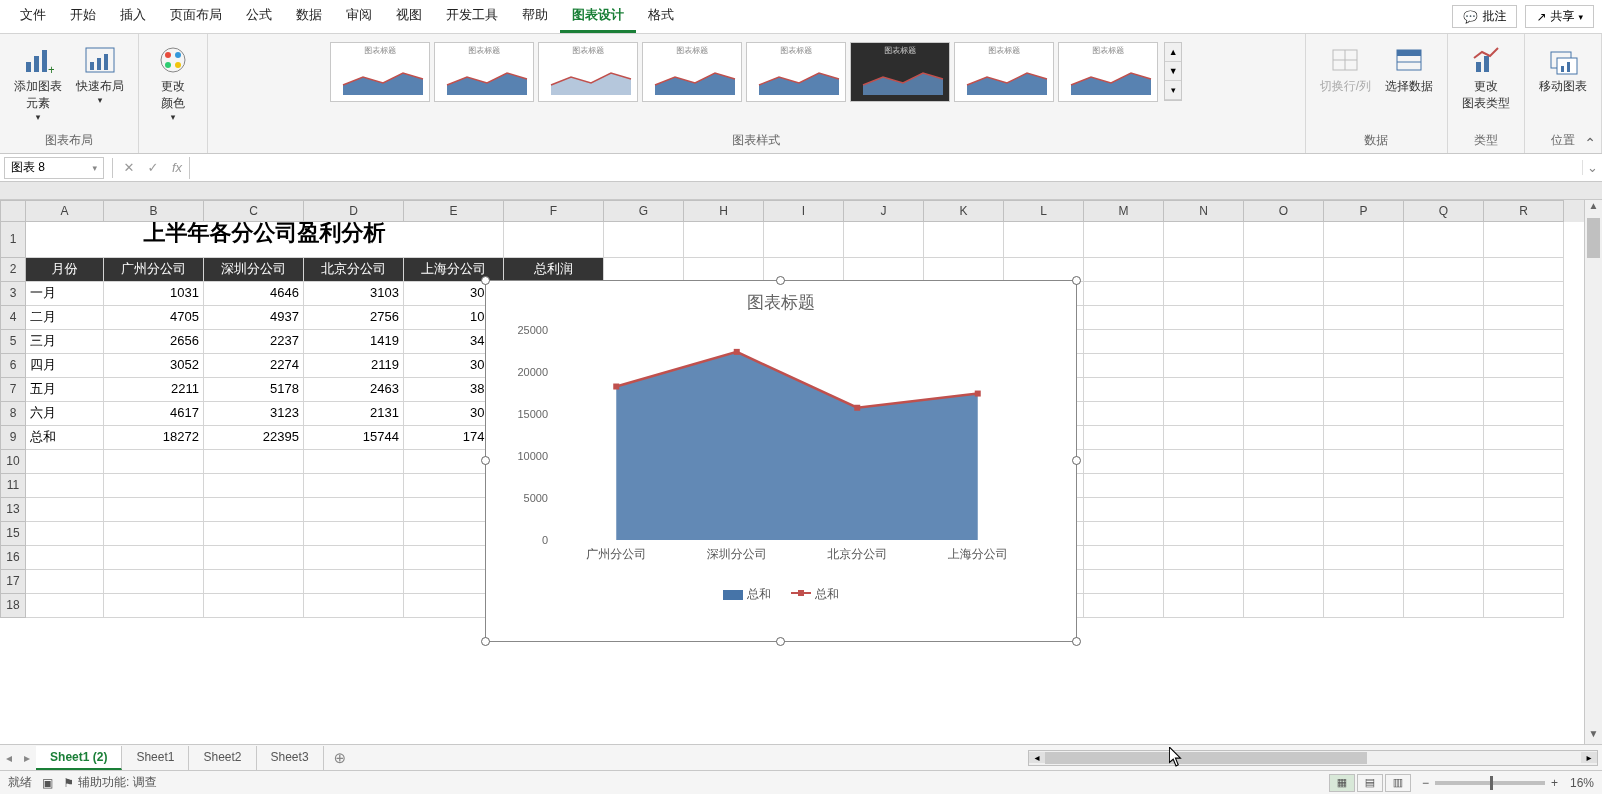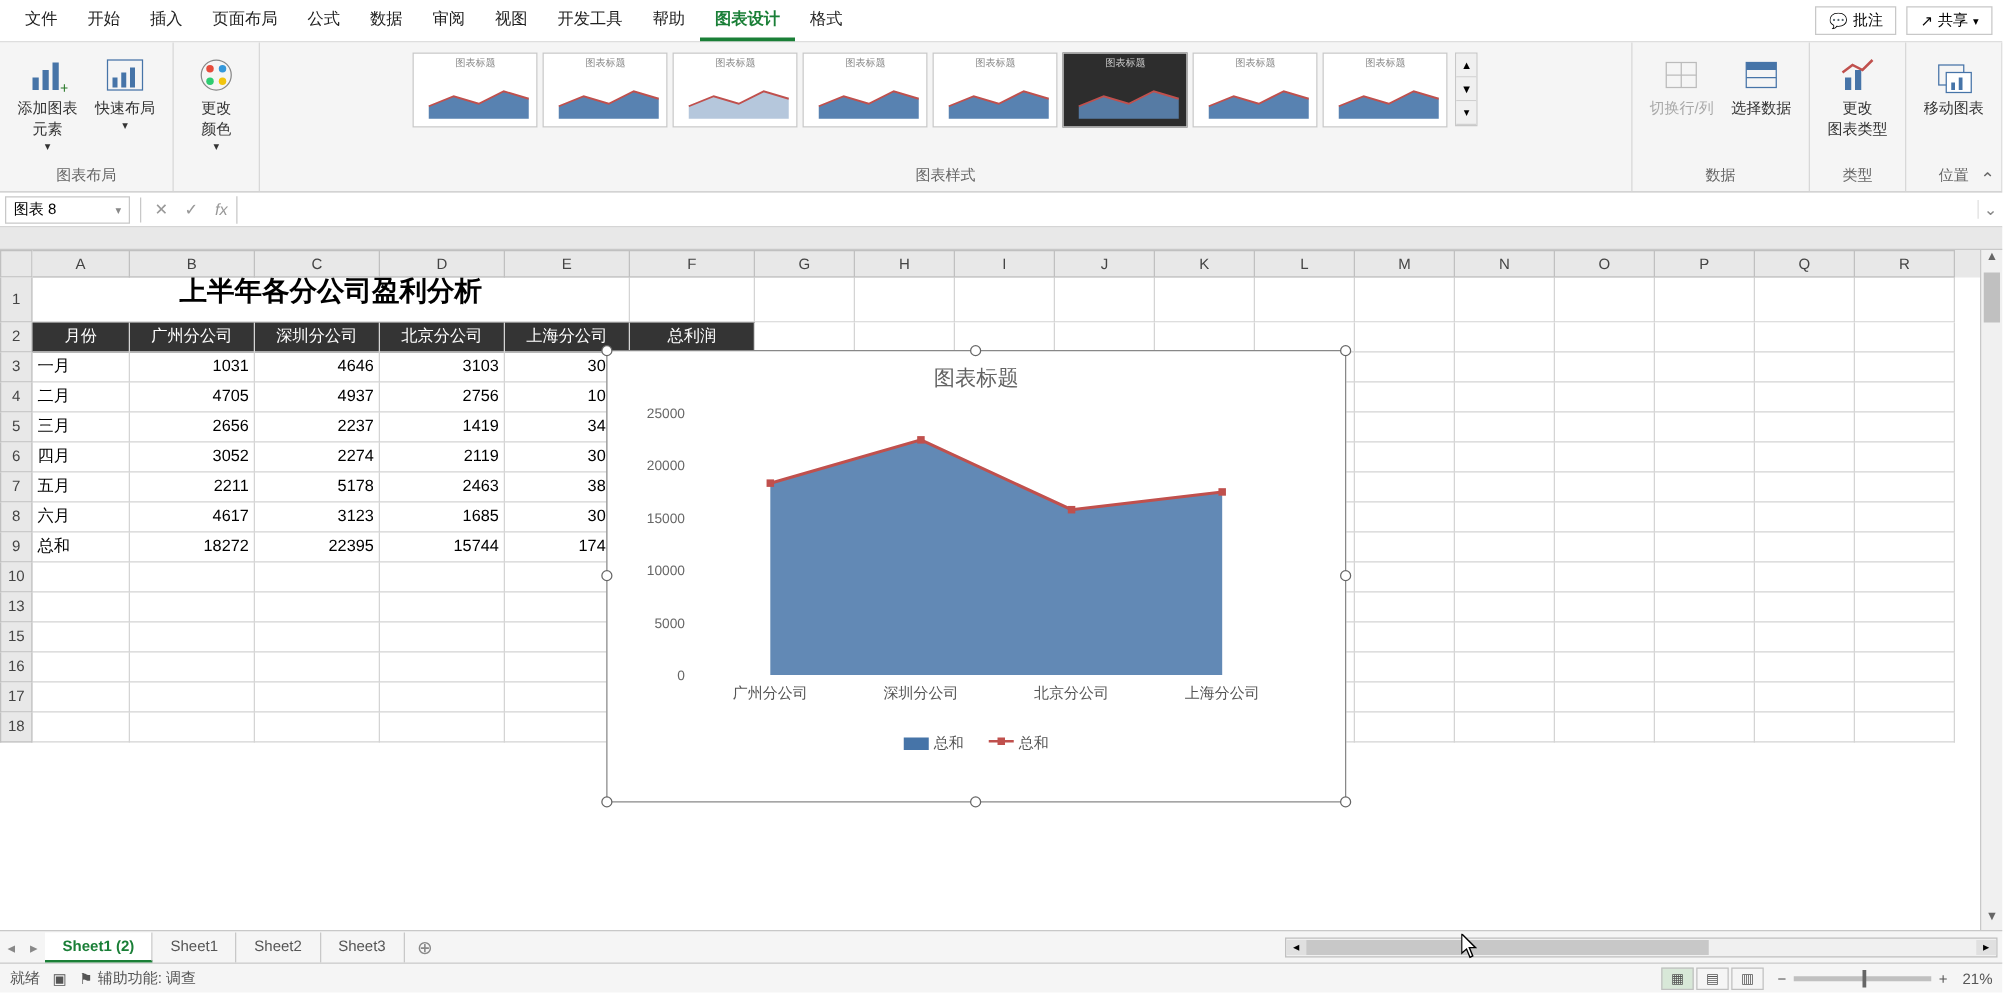--- a/index.html
+++ b/index.html
@@ -484,21 +484,21 @@
           <div class="cell" style="width: 80px;"></div>
           <div class="cell" style="width: 80px;"></div>
           <div class="cell" style="width: 80px;"></div>
           <div class="cell" style="width: 80px;"></div>
         </div>
         <div class="row">
           <div class="rh">8</div>
           <div class="cell" style="width: 78px;">六月</div>
           <div class="cell num" style="width: 100px;">4617</div>
           <div class="cell num" style="width: 100px;">3123</div>
-          <div class="cell num" style="width: 100px;">1685</div>
+          <div class="cell num" style="width: 100px;">2131</div>
           <div class="cell num" style="width: 100px;">3035</div>
           <div class="cell" style="width: 100px;"></div>
           <div class="cell" style="width: 80px;"></div>
           <div class="cell" style="width: 80px;"></div>
           <div class="cell" style="width: 80px;"></div>
           <div class="cell" style="width: 80px;"></div>
           <div class="cell" style="width: 80px;"></div>
           <div class="cell" style="width: 80px;"></div>
           <div class="cell" style="width: 80px;"></div>
           <div class="cell" style="width: 80px;"></div>
@@ -523,20 +523,41 @@
           <div class="cell" style="width: 80px;"></div>
           <div class="cell" style="width: 80px;"></div>
           <div class="cell" style="width: 80px;"></div>
           <div class="cell" style="width: 80px;"></div>
           <div class="cell" style="width: 80px;"></div>
           <div class="cell" style="width: 80px;"></div>
           <div class="cell" style="width: 80px;"></div>
         </div>
         <div class="row">
           <div class="rh">10</div>
+          <div class="cell" style="width: 78px;"></div>
+          <div class="cell" style="width: 100px;"></div>
+          <div class="cell" style="width: 100px;"></div>
+          <div class="cell" style="width: 100px;"></div>
+          <div class="cell" style="width: 100px;"></div>
+          <div class="cell" style="width: 100px;"></div>
+          <div class="cell" style="width: 80px;"></div>
+          <div class="cell" style="width: 80px;"></div>
+          <div class="cell" style="width: 80px;"></div>
+          <div class="cell" style="width: 80px;"></div>
+          <div class="cell" style="width: 80px;"></div>
+          <div class="cell" style="width: 80px;"></div>
+          <div class="cell" style="width: 80px;"></div>
+          <div class="cell" style="width: 80px;"></div>
+          <div class="cell" style="width: 80px;"></div>
+          <div class="cell" style="width: 80px;"></div>
+          <div class="cell" style="width: 80px;"></div>
+          <div class="cell" style="width: 80px;"></div>
+        </div>
+        <div class="row">
+          <div class="rh">11</div>
           <div class="cell" style="width: 78px;"></div>
           <div class="cell" style="width: 100px;"></div>
           <div class="cell" style="width: 100px;"></div>
           <div class="cell" style="width: 100px;"></div>
           <div class="cell" style="width: 100px;"></div>
           <div class="cell" style="width: 100px;"></div>
           <div class="cell" style="width: 80px;"></div>
           <div class="cell" style="width: 80px;"></div>
           <div class="cell" style="width: 80px;"></div>
           <div class="cell" style="width: 80px;"></div>
@@ -728,19 +749,19 @@
   <div class="sp"></div>
   <div class="vbtn active">▦</div>
   <div class="vbtn">▤</div>
   <div class="vbtn">▥</div>
   <div class="zoom">
     <span style="cursor:pointer">−</span>
     <div class="zslider">
         <div class="zk"></div>
       </div>
     <span style="cursor:pointer">+</span>
-    <span style="margin-left:6px">21%</span>
+    <span style="margin-left:6px">16%</span>
   </div>
 </div>
 
 <svg class="cursor-arrow" id="cursor" viewBox="0 0 12 18" style="left: 1169px; top: 747px;">
     <path d="M0 0 L0 14 L3.5 11 L6 17 L8 16 L5.5 10 L10 10 Z" fill="#fff" stroke="#000" stroke-width="1"></path>
   </svg>
 
 </body></html>

